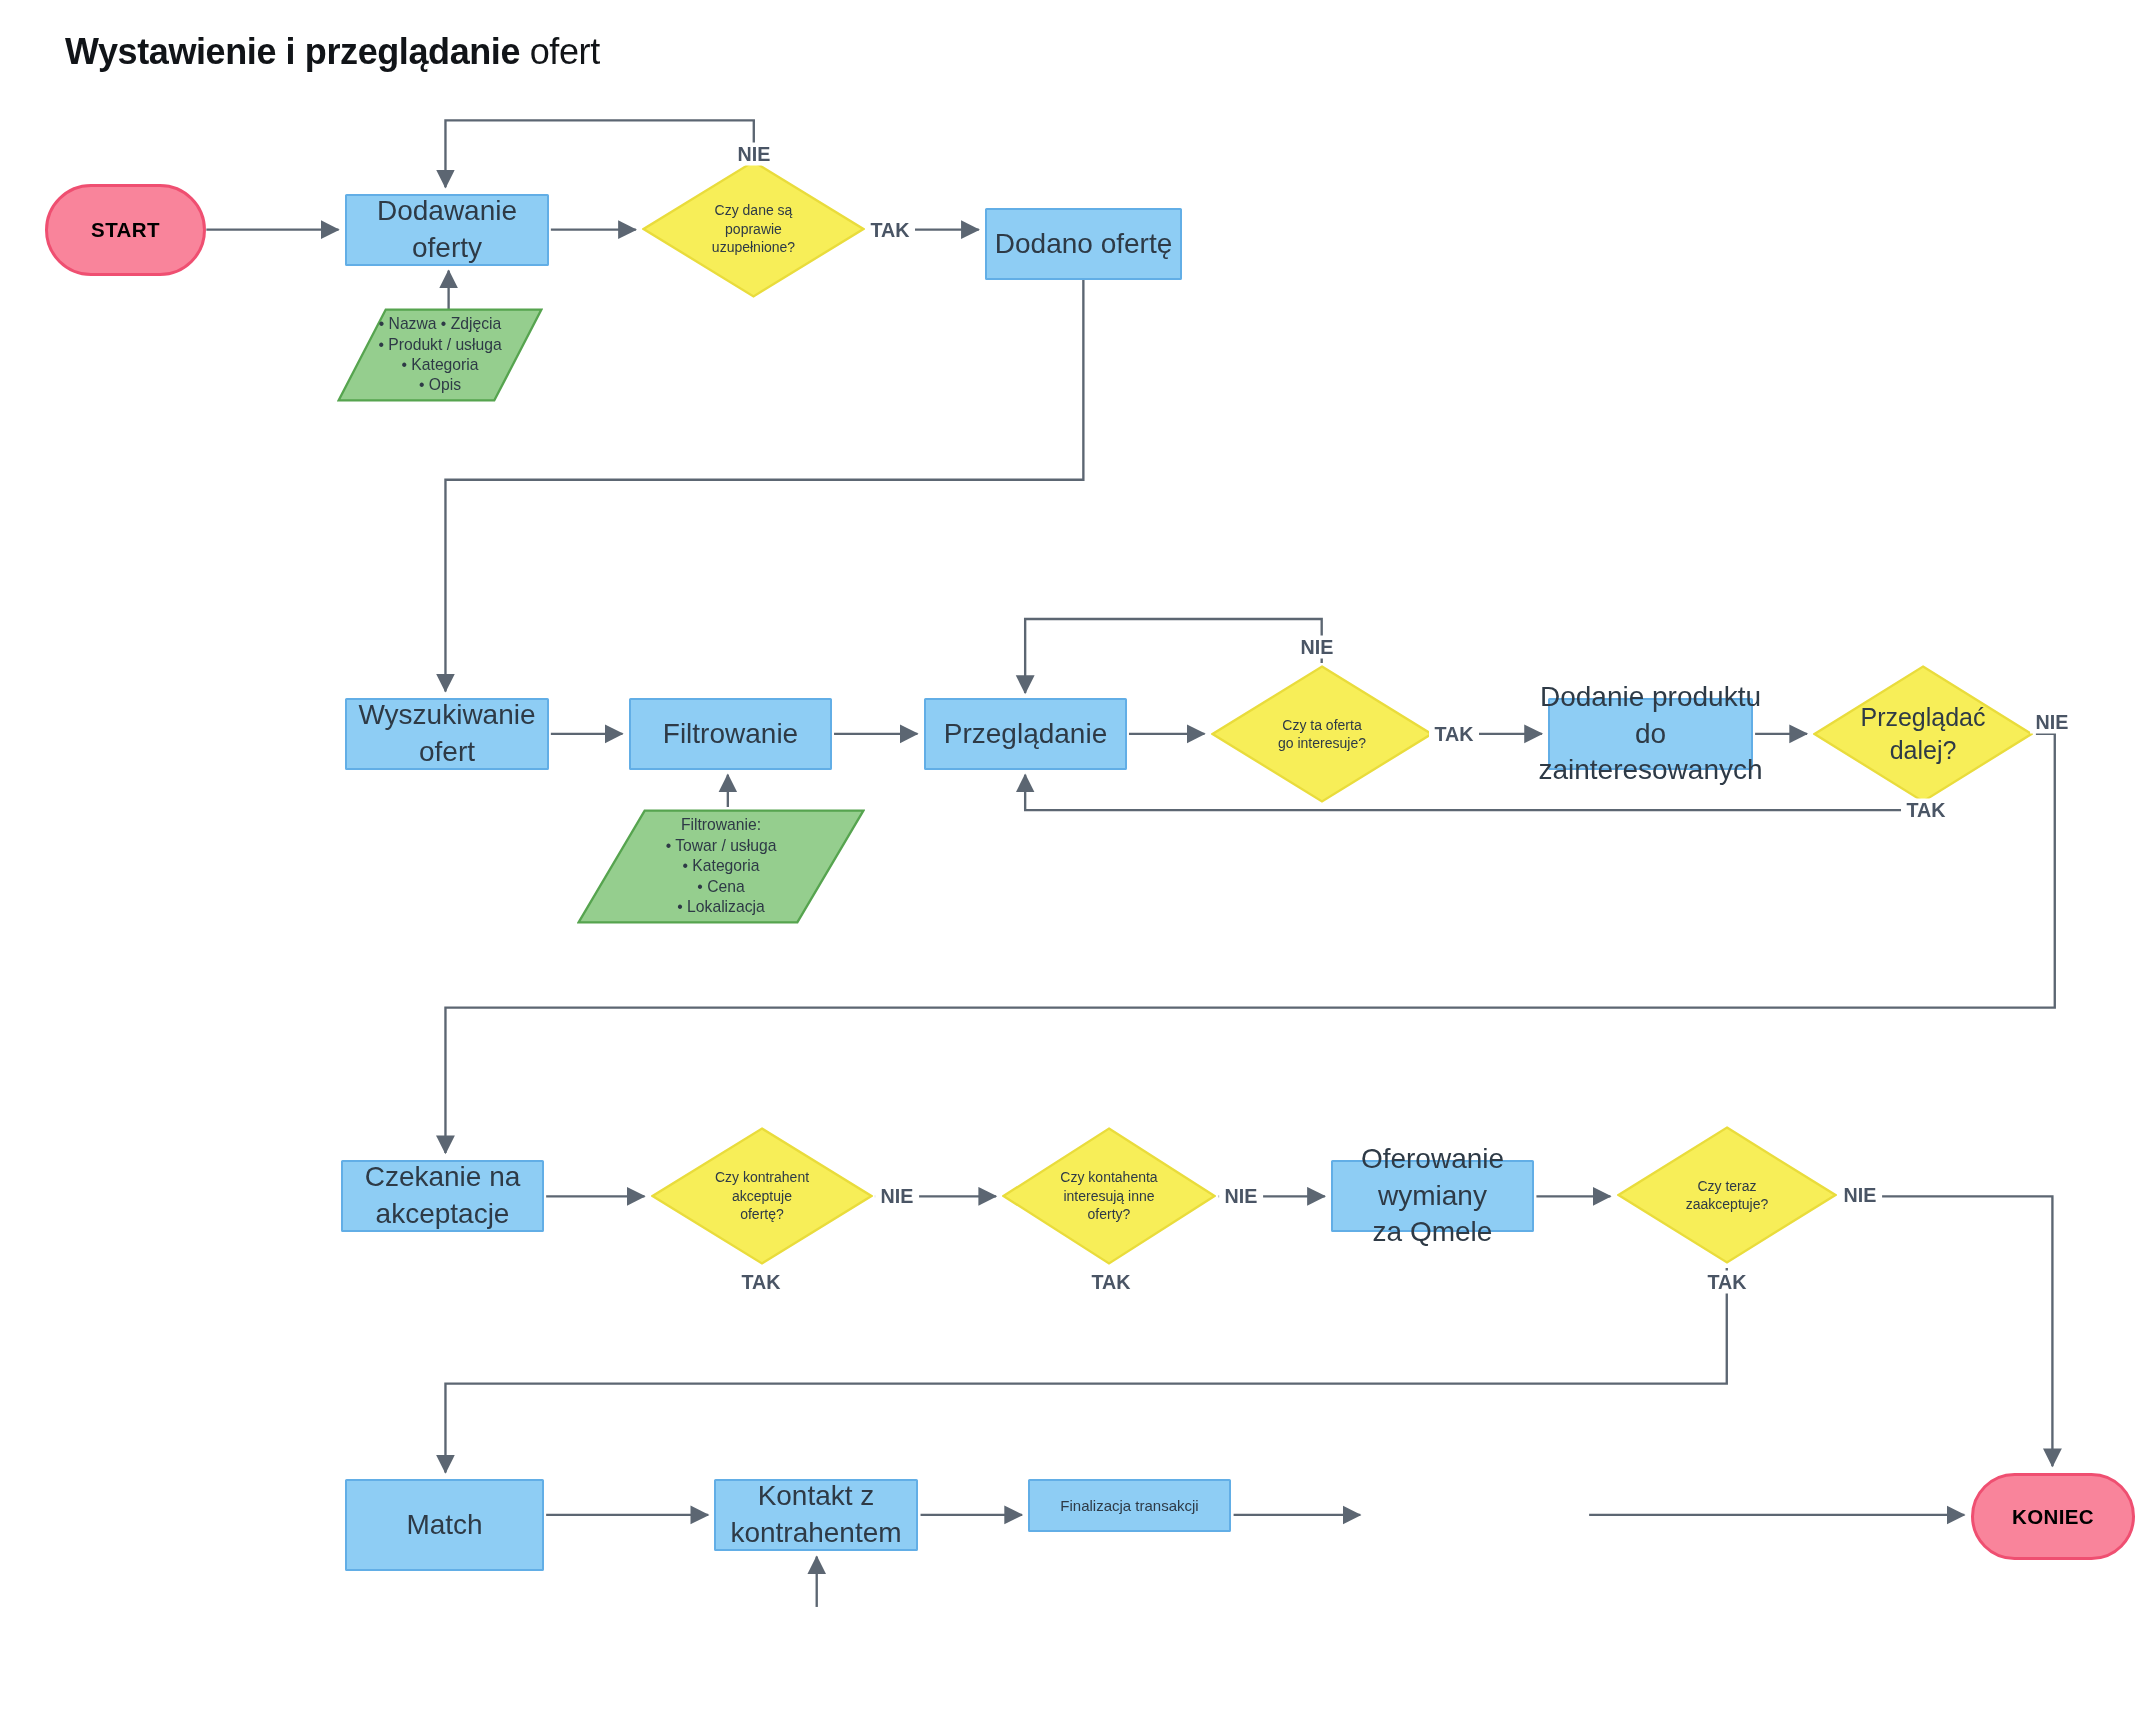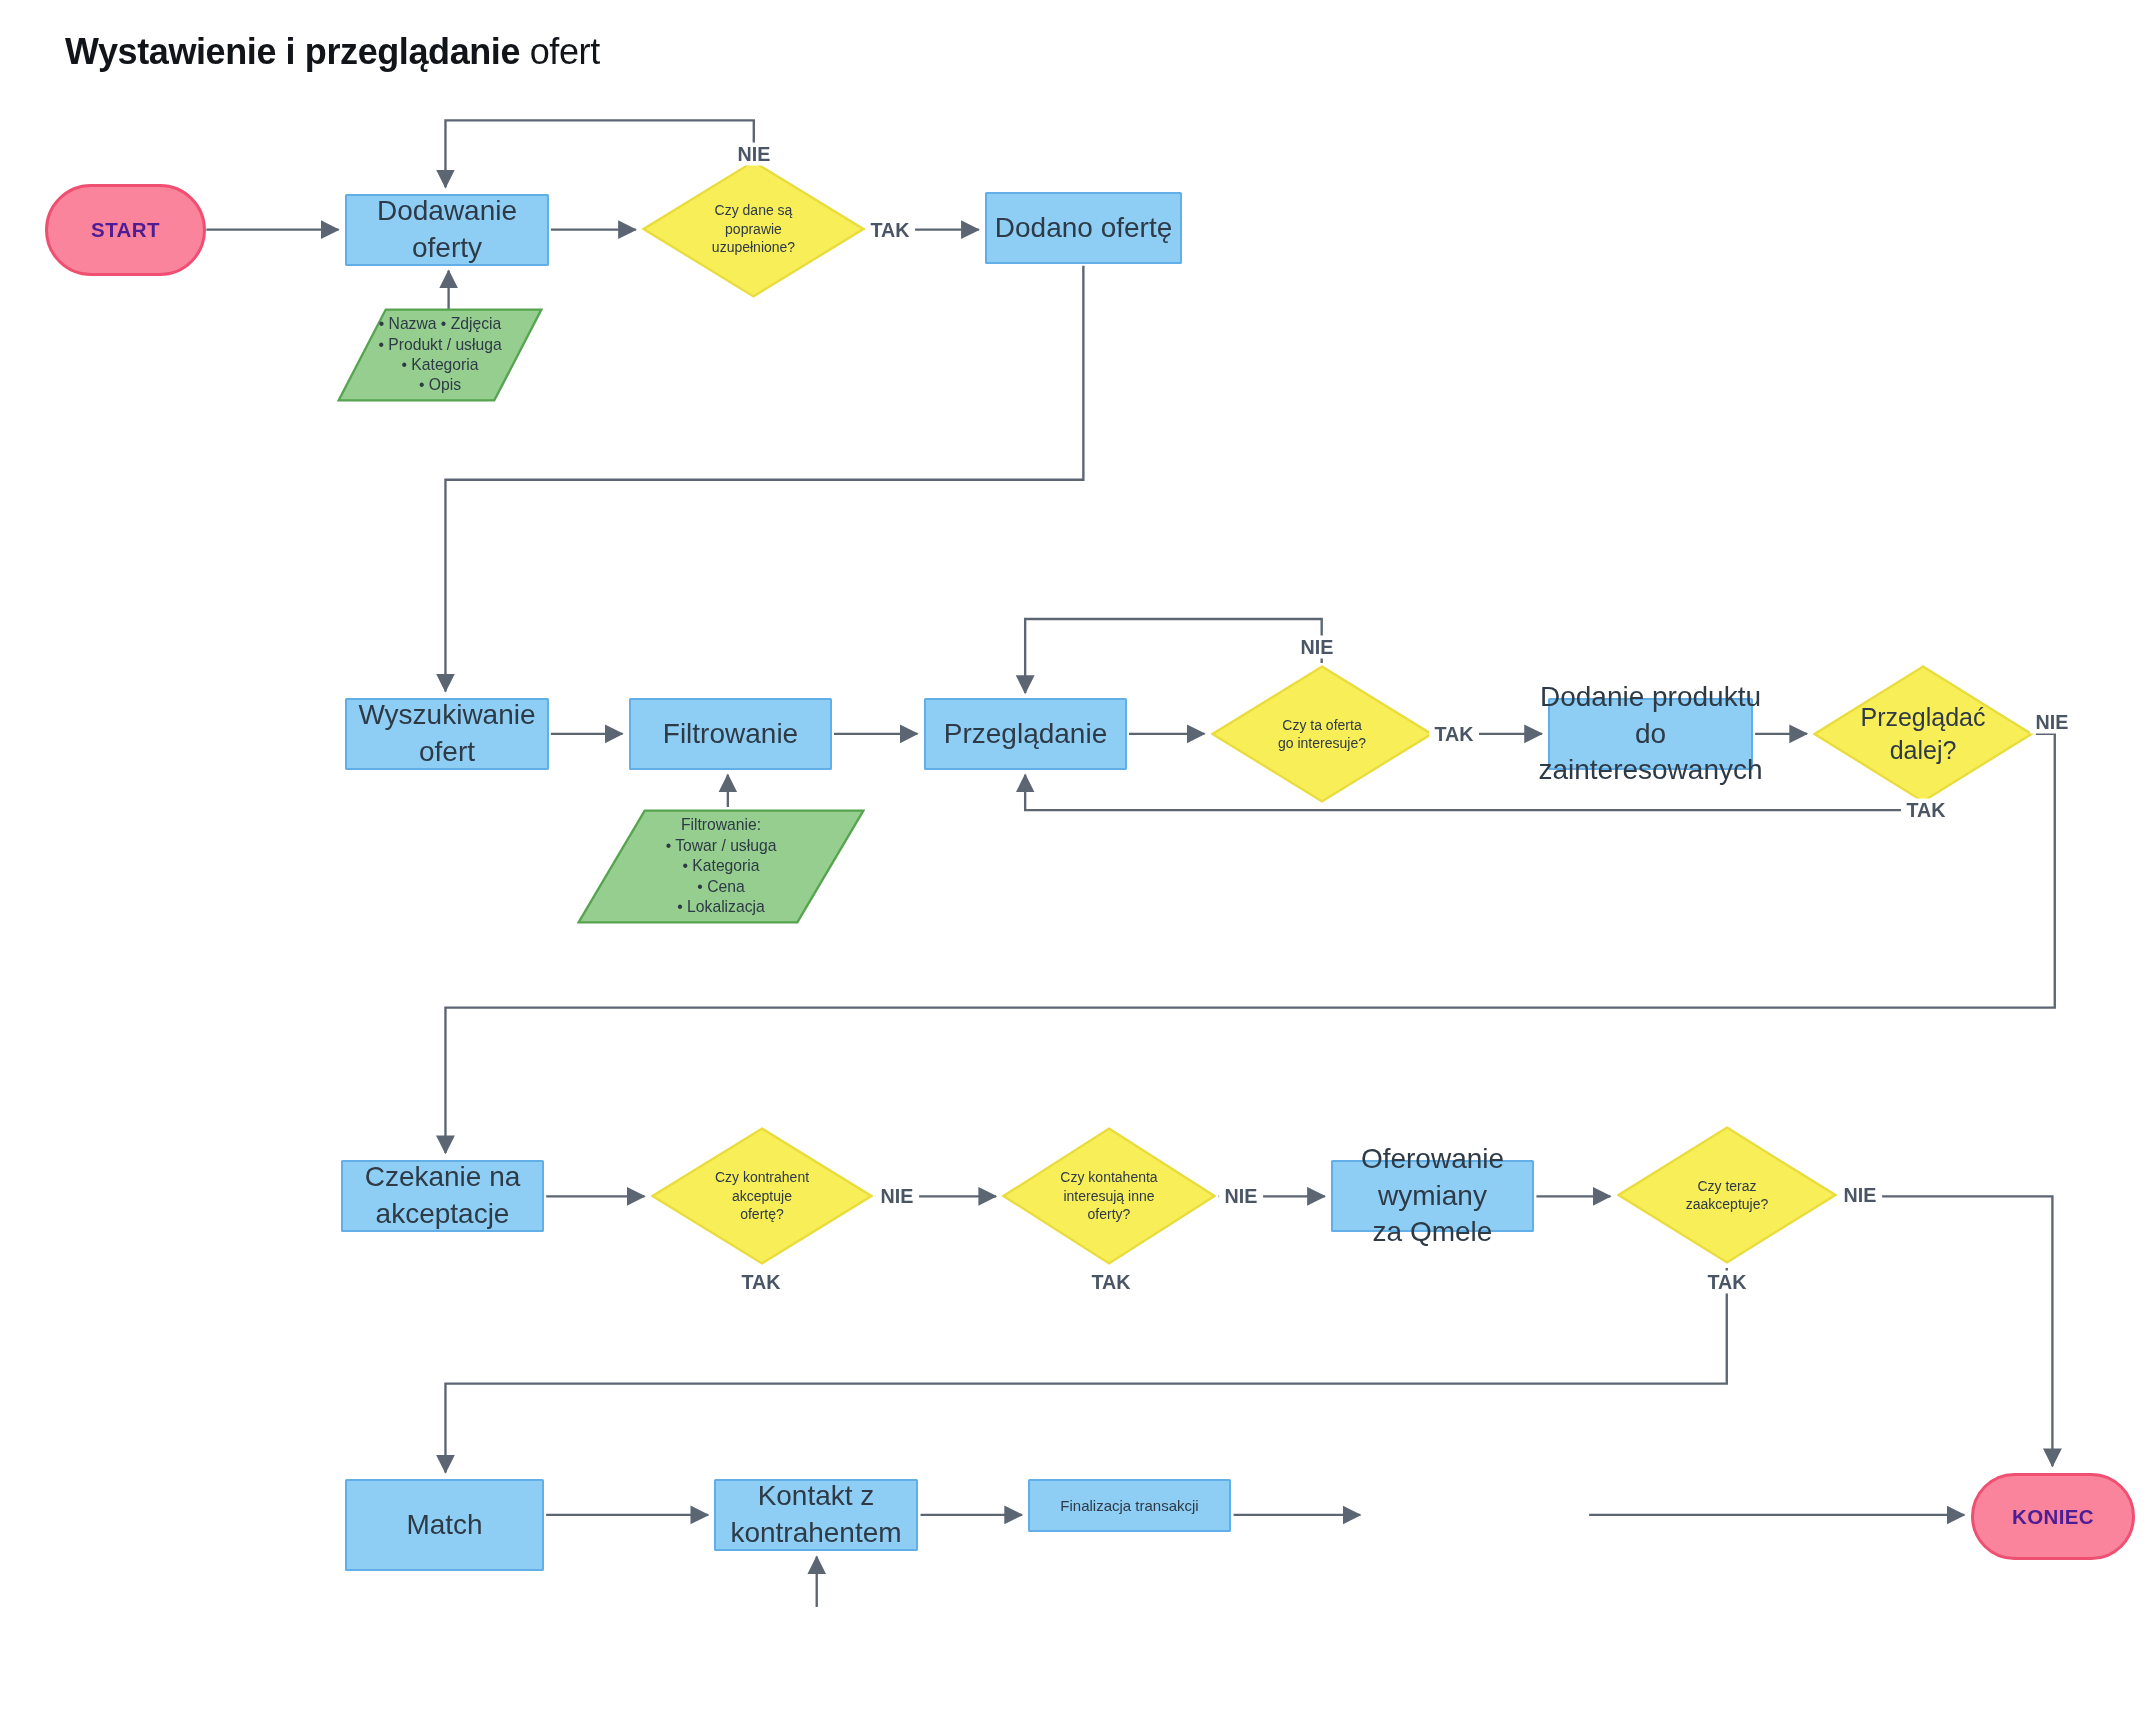--- a/index.html
+++ b/index.html
@@ -17,21 +17,21 @@
   .node{
     position:absolute;display:flex;align-items:center;justify-content:center;
     text-align:center;box-sizing:border-box;
   }
   .rect{
     background:#8ECDF4;border:2.4px solid #62AEE6;border-radius:1.6px;
     color:#2E3A46;font-size:28px;line-height:1.32;
   }
   .pill{
     background:#F9849B;border:3.1px solid #EF4F71;border-radius:46px;
-    color:#4c1d95;font-weight:bold;font-size:20.5px;letter-spacing:0.4px;text-align:center;
+    color:#000000;font-weight:bold;font-size:20.5px;letter-spacing:0.4px;text-align:center;
   }
   .shape-svg{position:absolute;left:0;top:0;width:100%;height:100%;}
   .diamond .txt,.para .txt{
     position:relative;z-index:2;color:#2E3A46;font-size:14px;line-height:1.32;
   }
   .diamond.big .txt{font-size:25px;}
   .para .txt{font-size:15.7px;line-height:1.3;}
   .txt span{display:block;}
   .lbl{
     position:absolute;transform:translate(-50%,-50%);background:#ffffff;
@@ -91,21 +91,21 @@
   </div>
   <div class="node pill" style="left:1971px;top:1473px;width:164px;height:87px;">
     <span>KONIEC</span>
   </div>
 
   <div class="node rect" style="left:345px;top:194px;width:204px;height:72px;">
     <div class="txt">
         <span>Dodawanie oferty</span>
       </div>
   </div>
-  <div class="node rect" style="left:985px;top:192px;width:197px;height:72px;">
+  <div class="node rect" style="left:985px;top:208px;width:197px;height:72px;">
     <div class="txt">
         <span>Dodano ofertę</span>
       </div>
   </div>
   <div class="node rect" style="left:345px;top:698px;width:204px;height:72px;">
     <div class="txt">
         <span>Wyszukiwanie ofert</span>
       </div>
   </div>
   <div class="node rect" style="left:629px;top:698px;width:203px;height:72px;">

